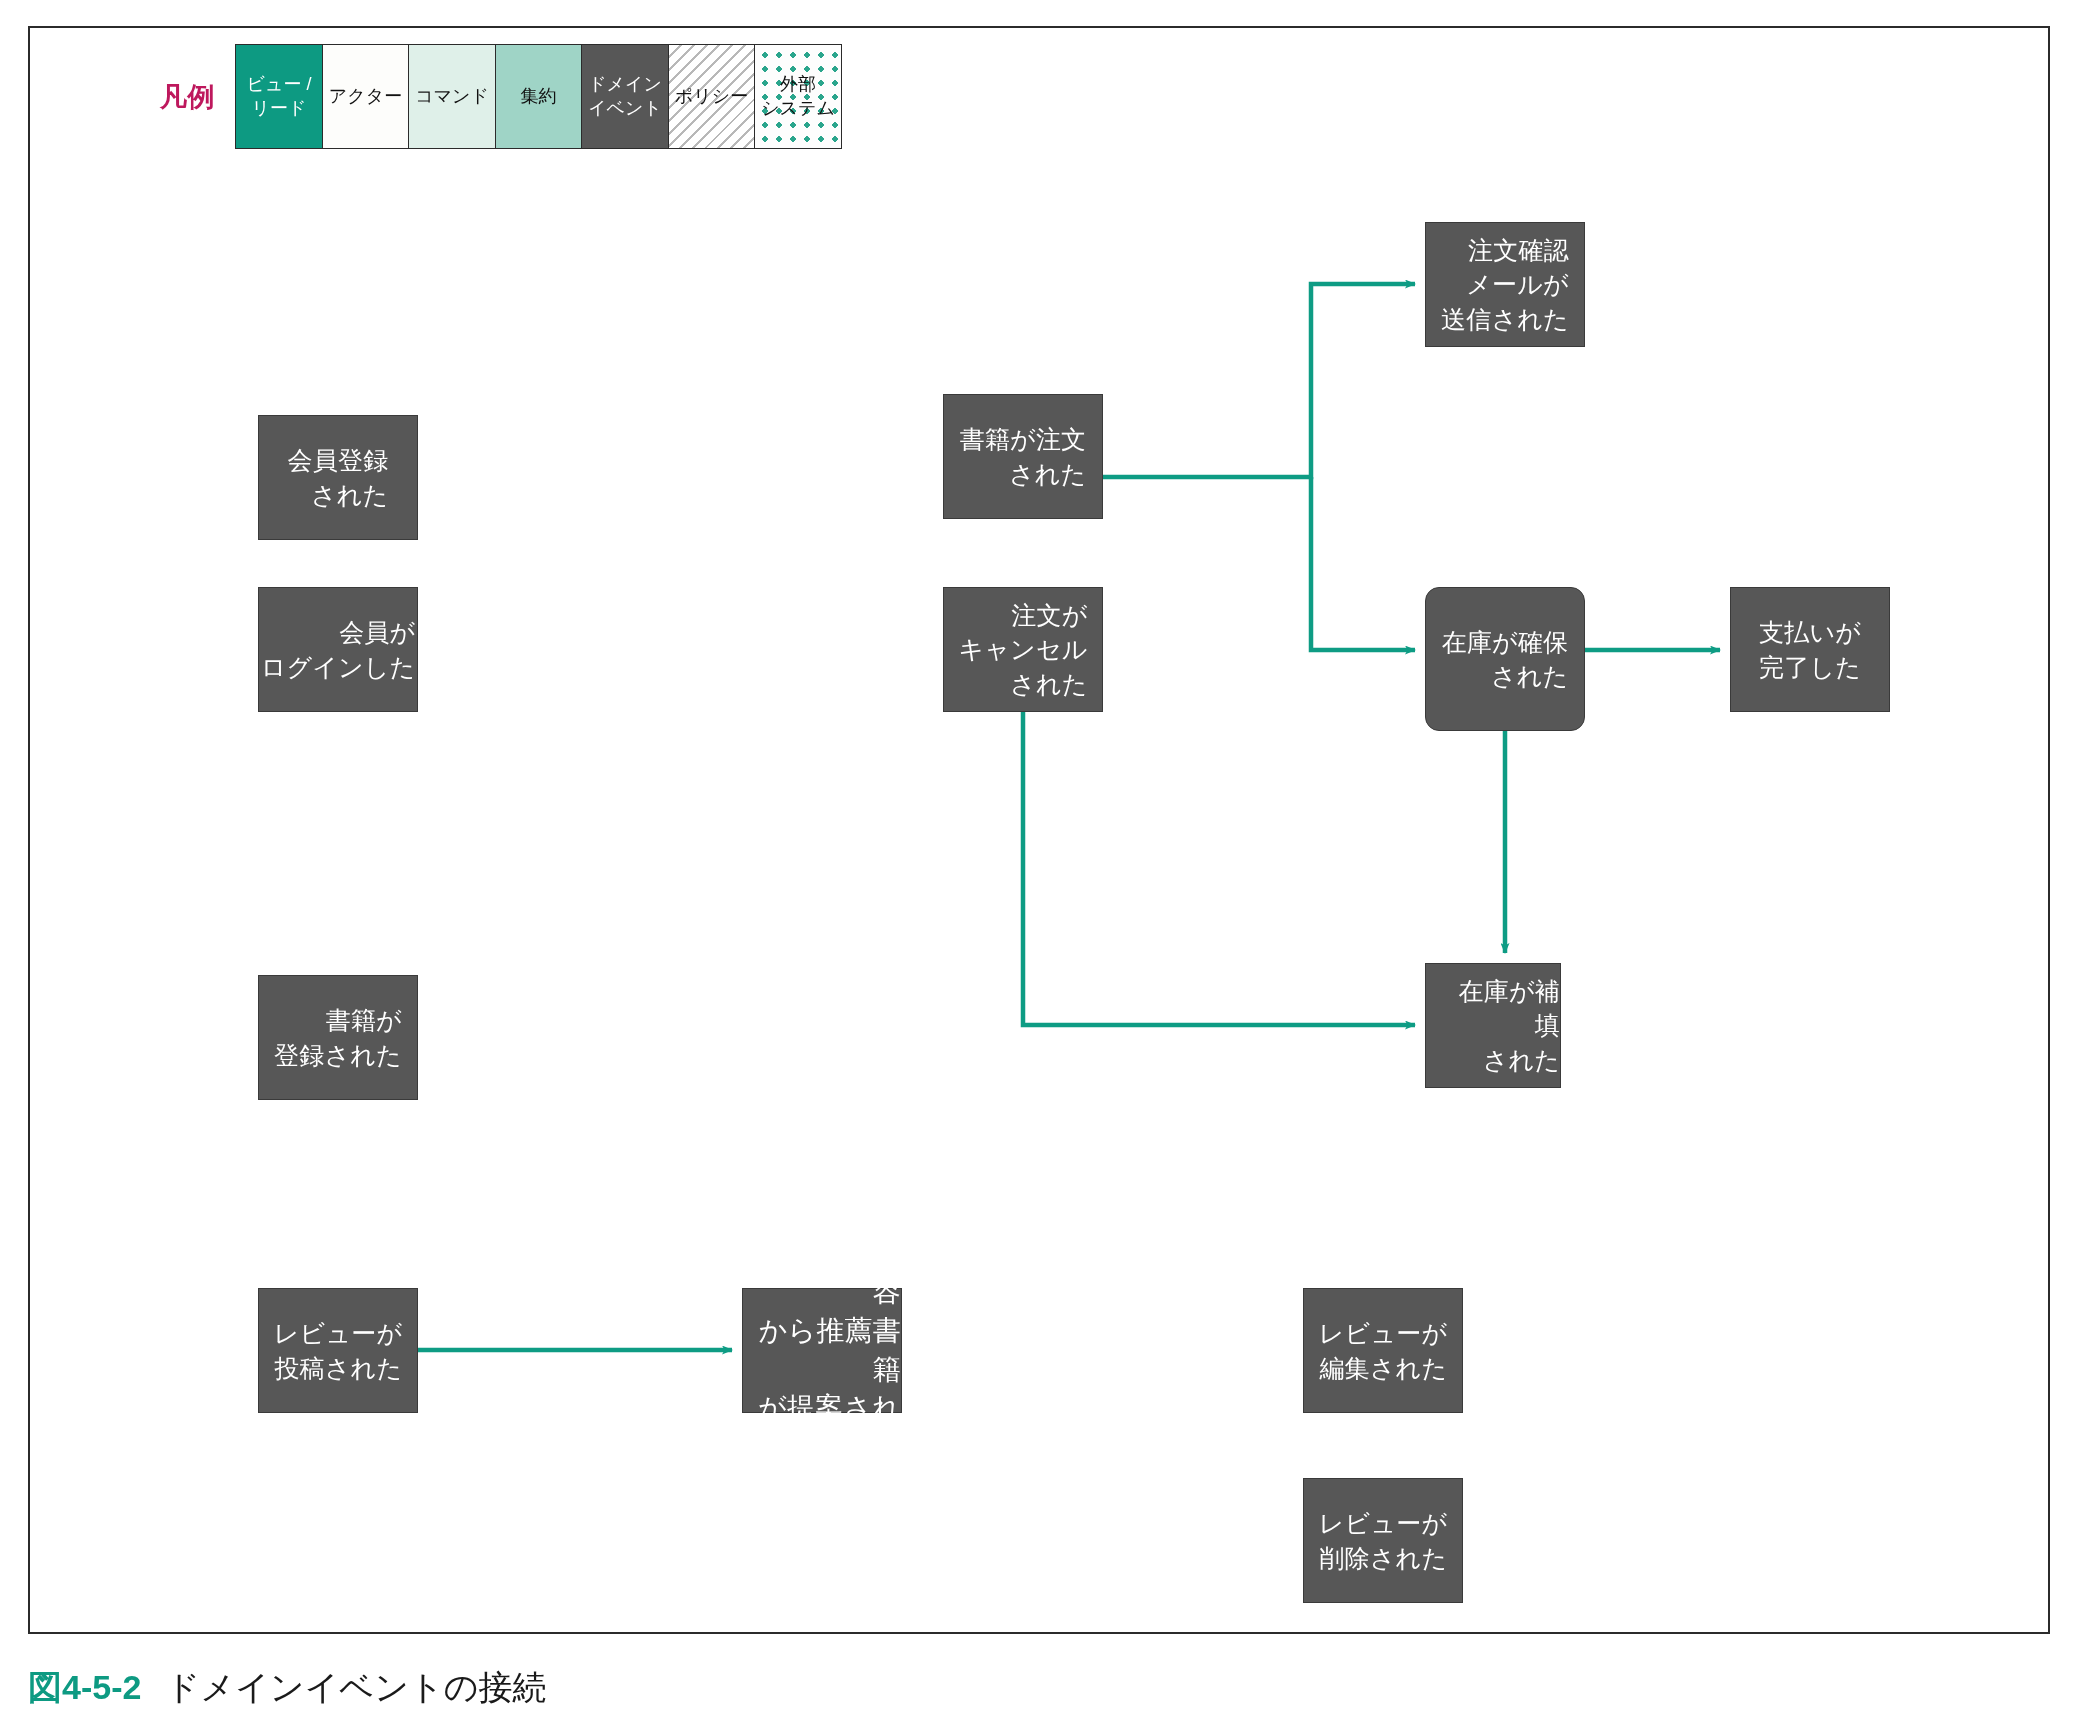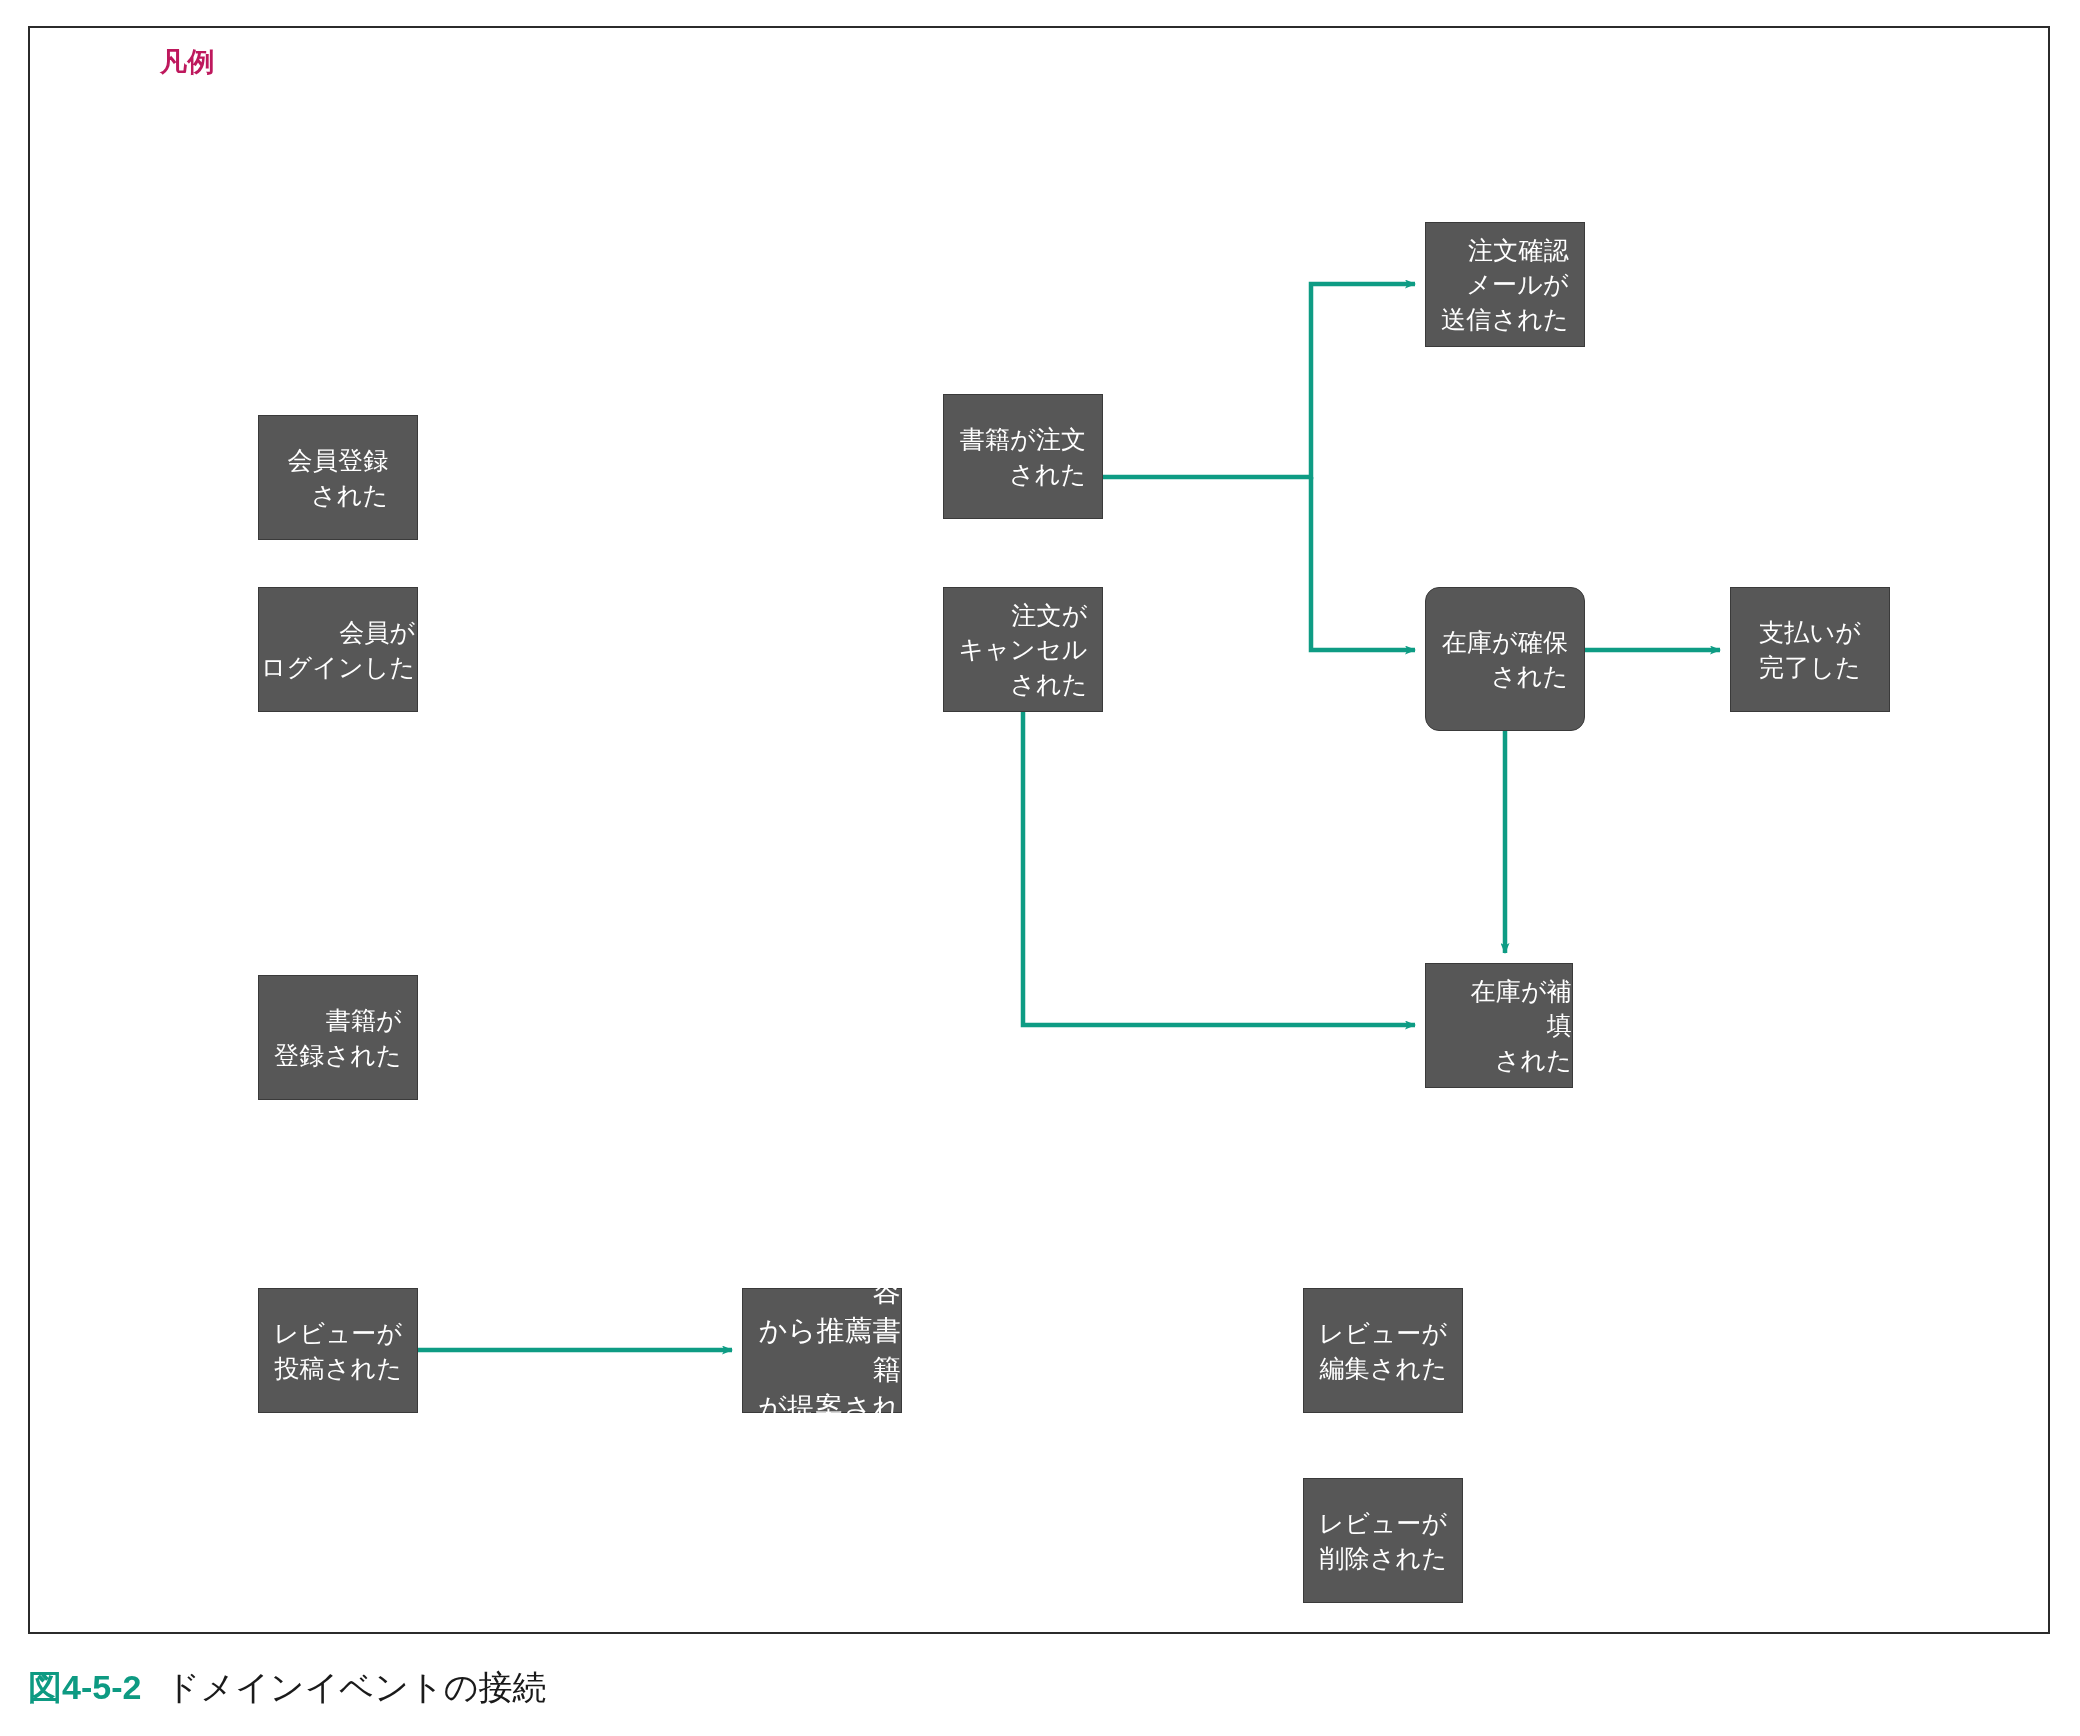--- a/index.html
+++ b/index.html
@@ -129,20 +129,46 @@
     color: #1a1a1a;
   }
 </style>
 </head>
 <body>
 
 <div id="figure-frame"></div>
 
 <div id="legend">
   <div id="legend-title">凡例</div>
+  <div class="legend-row">
+    <div class="legend-cell lc-view">
+      <span class="lbl">ビュー /
+リード</span>
+    </div>
+    <div class="legend-cell lc-actor">
+      <span class="lbl">アクター</span>
+    </div>
+    <div class="legend-cell lc-cmd">
+      <span class="lbl">コマンド</span>
+    </div>
+    <div class="legend-cell lc-agg">
+      <span class="lbl">集約</span>
+    </div>
+    <div class="legend-cell lc-domain">
+      <span class="lbl">ドメイン
+イベント</span>
+    </div>
+    <div class="legend-cell lc-policy">
+      <span class="lbl">ポリシー</span>
+    </div>
+    <div class="legend-cell lc-external">
+      <span class="lbl">外部
+システム</span>
+    </div>
+  </div>
 </div>
 
 <svg id="diagram" viewBox="0 0 2080 1736" xmlns="http://www.w3.org/2000/svg">
   <defs>
     <marker id="arrowhead" markerWidth="11" markerHeight="9" refX="10" refY="4.5" orient="auto" markerUnits="userSpaceOnUse">
       <path d="M0,0 L11,4.5 L0,9 L2.6,4.5 Z" fill="#0e9c84"></path>
     </marker>
   </defs>
 
   <path d="M1103,477 L1311,477 L1311,284 L1415,284" fill="none" stroke="#0e9c84" stroke-width="4.5" marker-end="url(#arrowhead)"></path>
@@ -203,21 +229,21 @@
 <div class="node" style="left:1425px; top:587px; width:160px; height:144px;border-radius:14px;">
   <span>在庫が確保
 された</span>
 </div>
 
 <div class="node" style="left:1730px; top:587px; width:160px; height:125px;">
   <span>支払いが
 完了した</span>
 </div>
 
-<div class="node" style="left:1425px; top:963px; width:148px; height:125px;padding-left:22px;">
+<div class="node" style="left:1425px; top:963px; width:136px; height:125px;padding-left:22px;">
   <span>在庫が補填
 された</span>
 </div>
 
 <div class="node" style="left:1303px; top:1288px; width:160px; height:125px;">
   <span>レビューが
 編集された</span>
 </div>
 
 <div class="node" style="left:1303px; top:1478px; width:160px; height:125px;">

